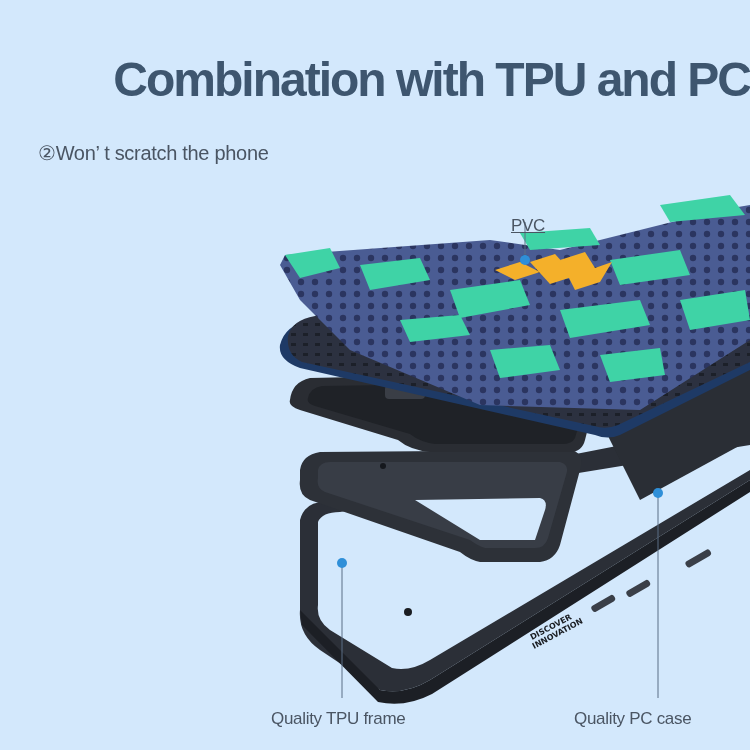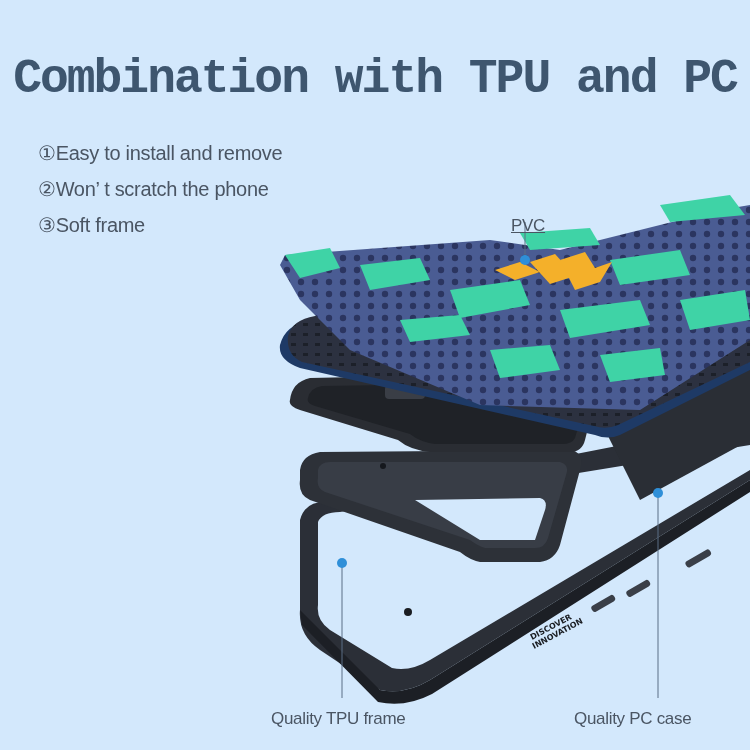--- a/index.html
+++ b/index.html
@@ -1,31 +1,29 @@
 <!DOCTYPE html>
 <html><head>
   <meta charset="utf-8">
   <style>
     html, body { margin:0; padding:0; }
     body { width:750px; height:750px; background:#d3e8fc; position:relative; overflow:hidden; font-family:"Liberation Sans", sans-serif; }
-    .title { position:absolute; left:0; top:52px; width:750px; text-align:center; font-family:Liberation Mono, monospace; font-weight:bold; font-size:48px; letter-spacing:-2px; color:#3e566f; }
+    .title { position:absolute; left:0; top:52px; width:750px; text-align:right; font-family:Liberation Sans, sans-serif; font-weight:bold; font-size:48px; letter-spacing:-2px; color:#3e566f; }
     .features { position:absolute; left:38px; top:140px; }
     .feature { font-family:"Liberation Sans", sans-serif; font-size:20px; color:#4a5563; height:36px; line-height:26px; letter-spacing:-0.3px; }
     .label { position:absolute; font-size:17px; color:#4a5563; letter-spacing:-0.3px; }
     svg.product { position:absolute; left:0; top:0; }
   </style>
 </head>
 <body>
 
 <div class="title">Combination with TPU and PC</div>
 
 <div class="features">
-  <div class="feature">①Easy to install and remove</div>
   <div class="feature">②Won’ t scratch the phone</div>
-  <div class="feature">③Soft frame</div>
 </div>
 
 <svg class="product" width="750" height="750" viewBox="0 0 750 750">
   <defs>
     <pattern id="hex" width="14" height="12" patternUnits="userSpaceOnUse">
       <rect width="14" height="12" fill="#4a5c93"></rect>
       <circle cx="7" cy="6" r="3.2" fill="#2b3560"></circle>
     </pattern>
     <pattern id="hexdark" width="12" height="10" patternUnits="userSpaceOnUse">
       <rect width="12" height="10" fill="#2c3140"></rect>

